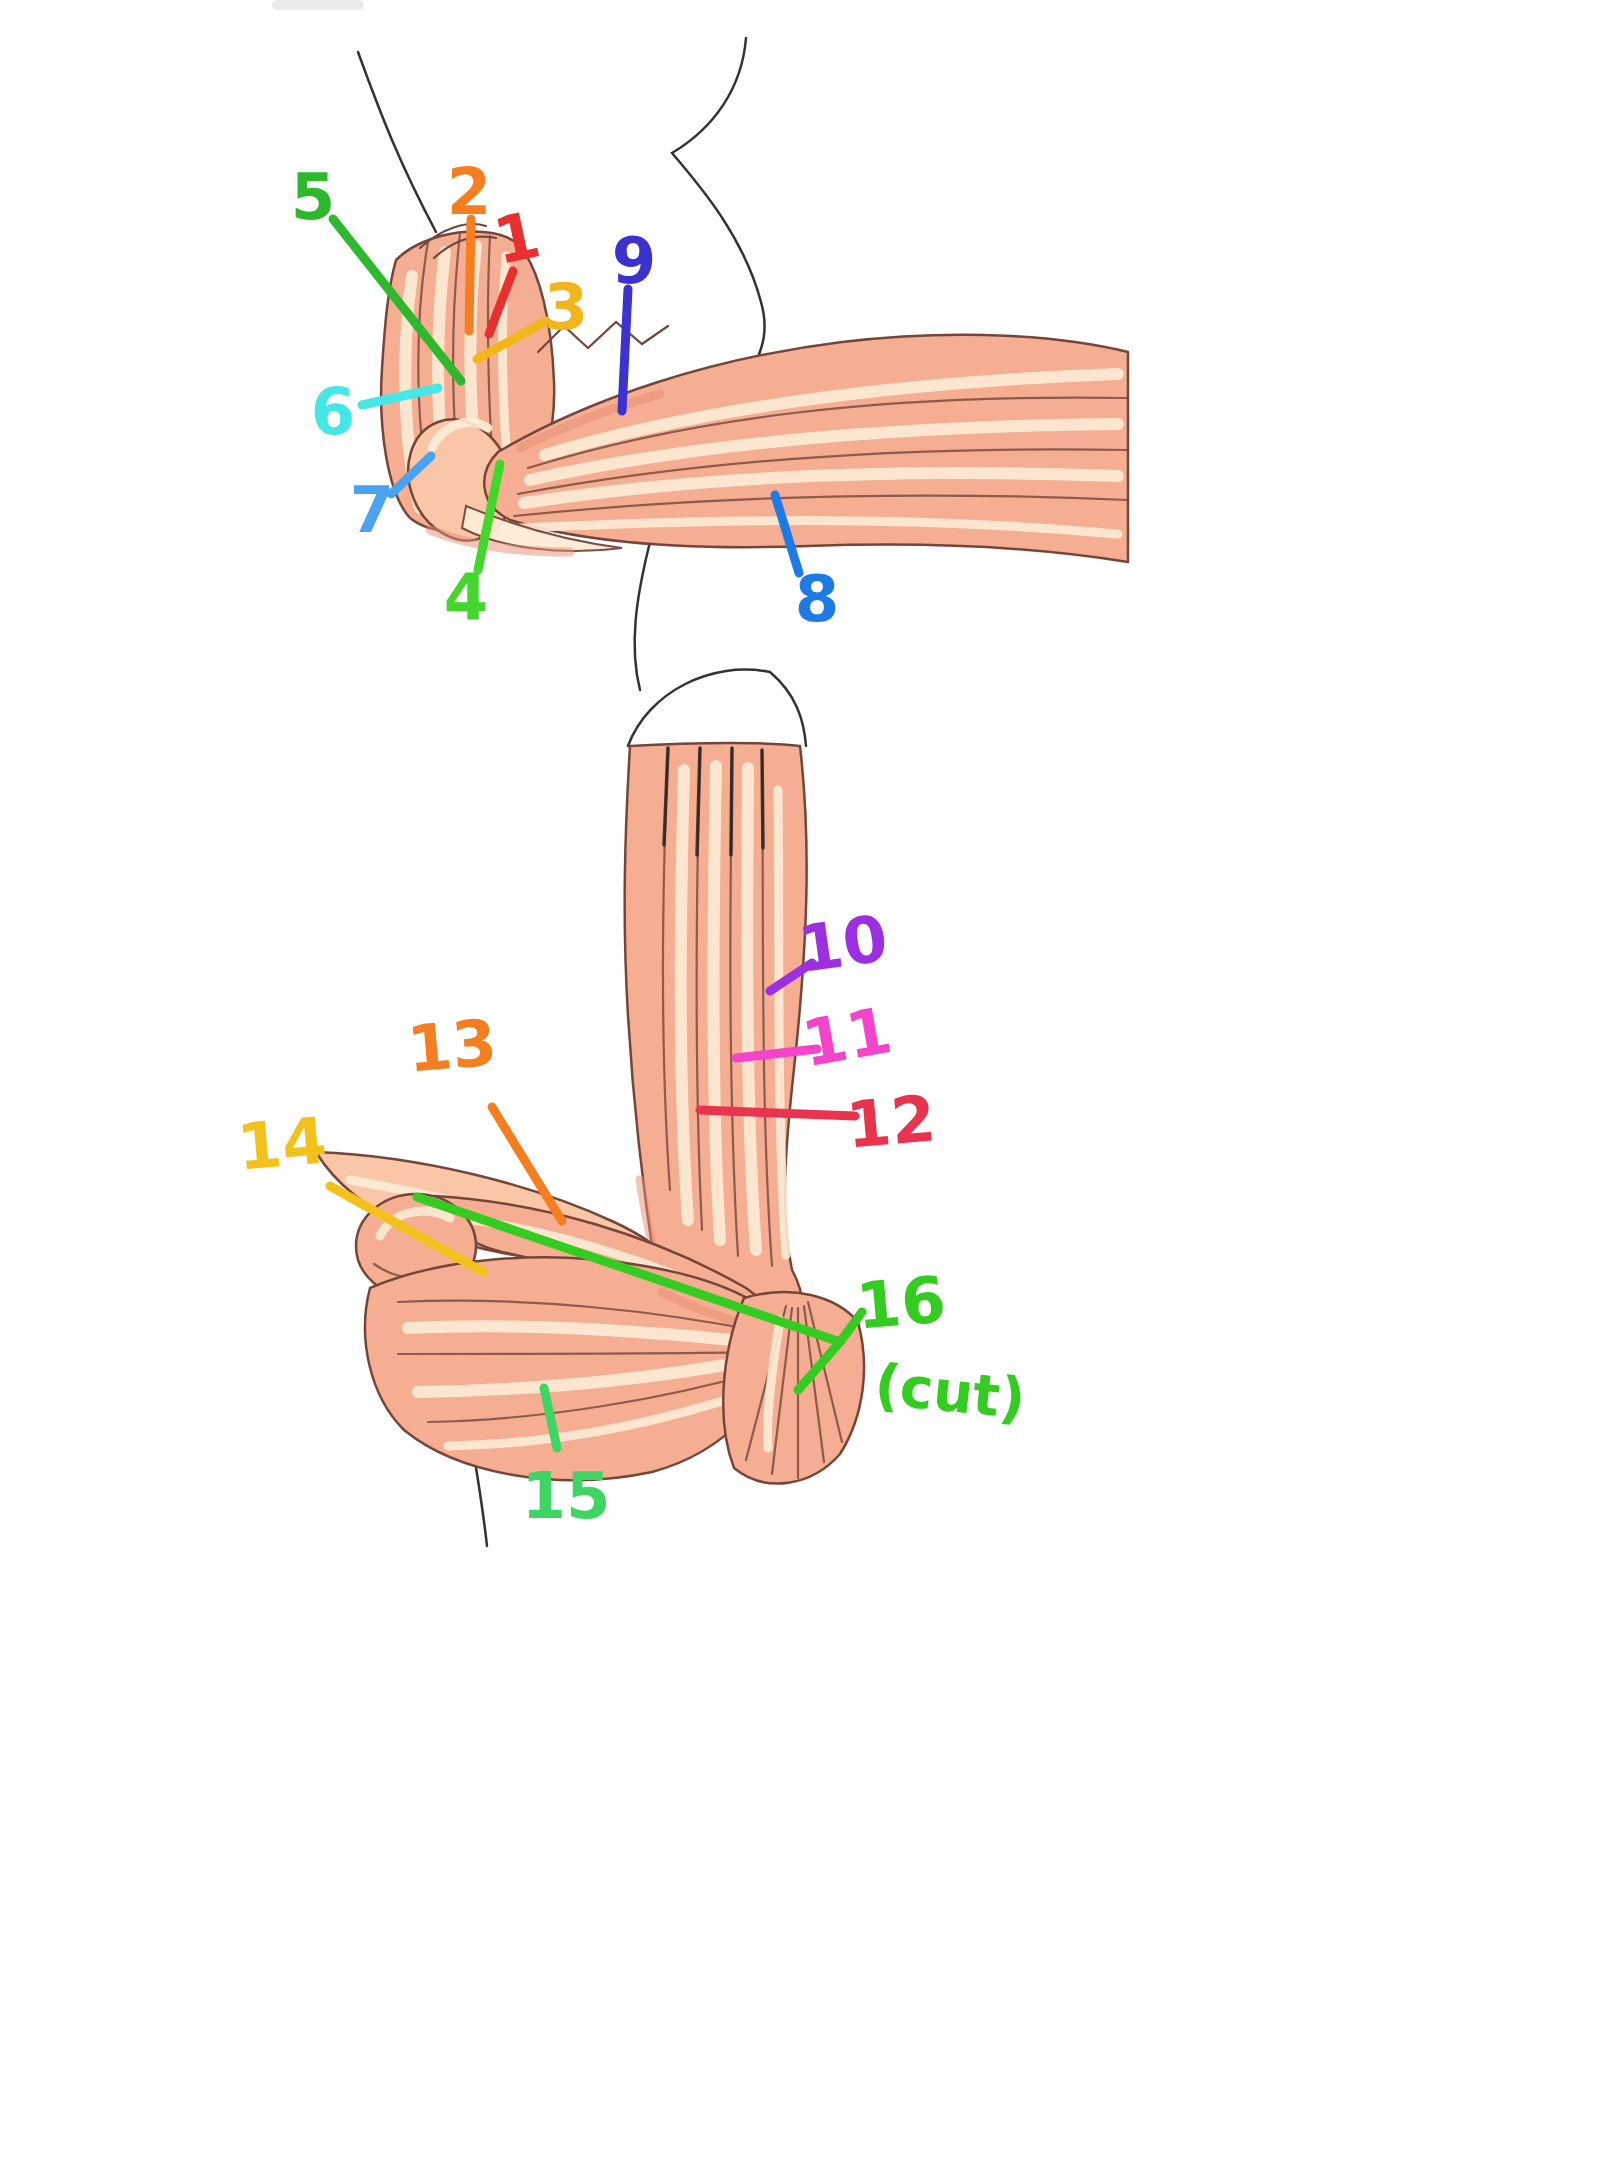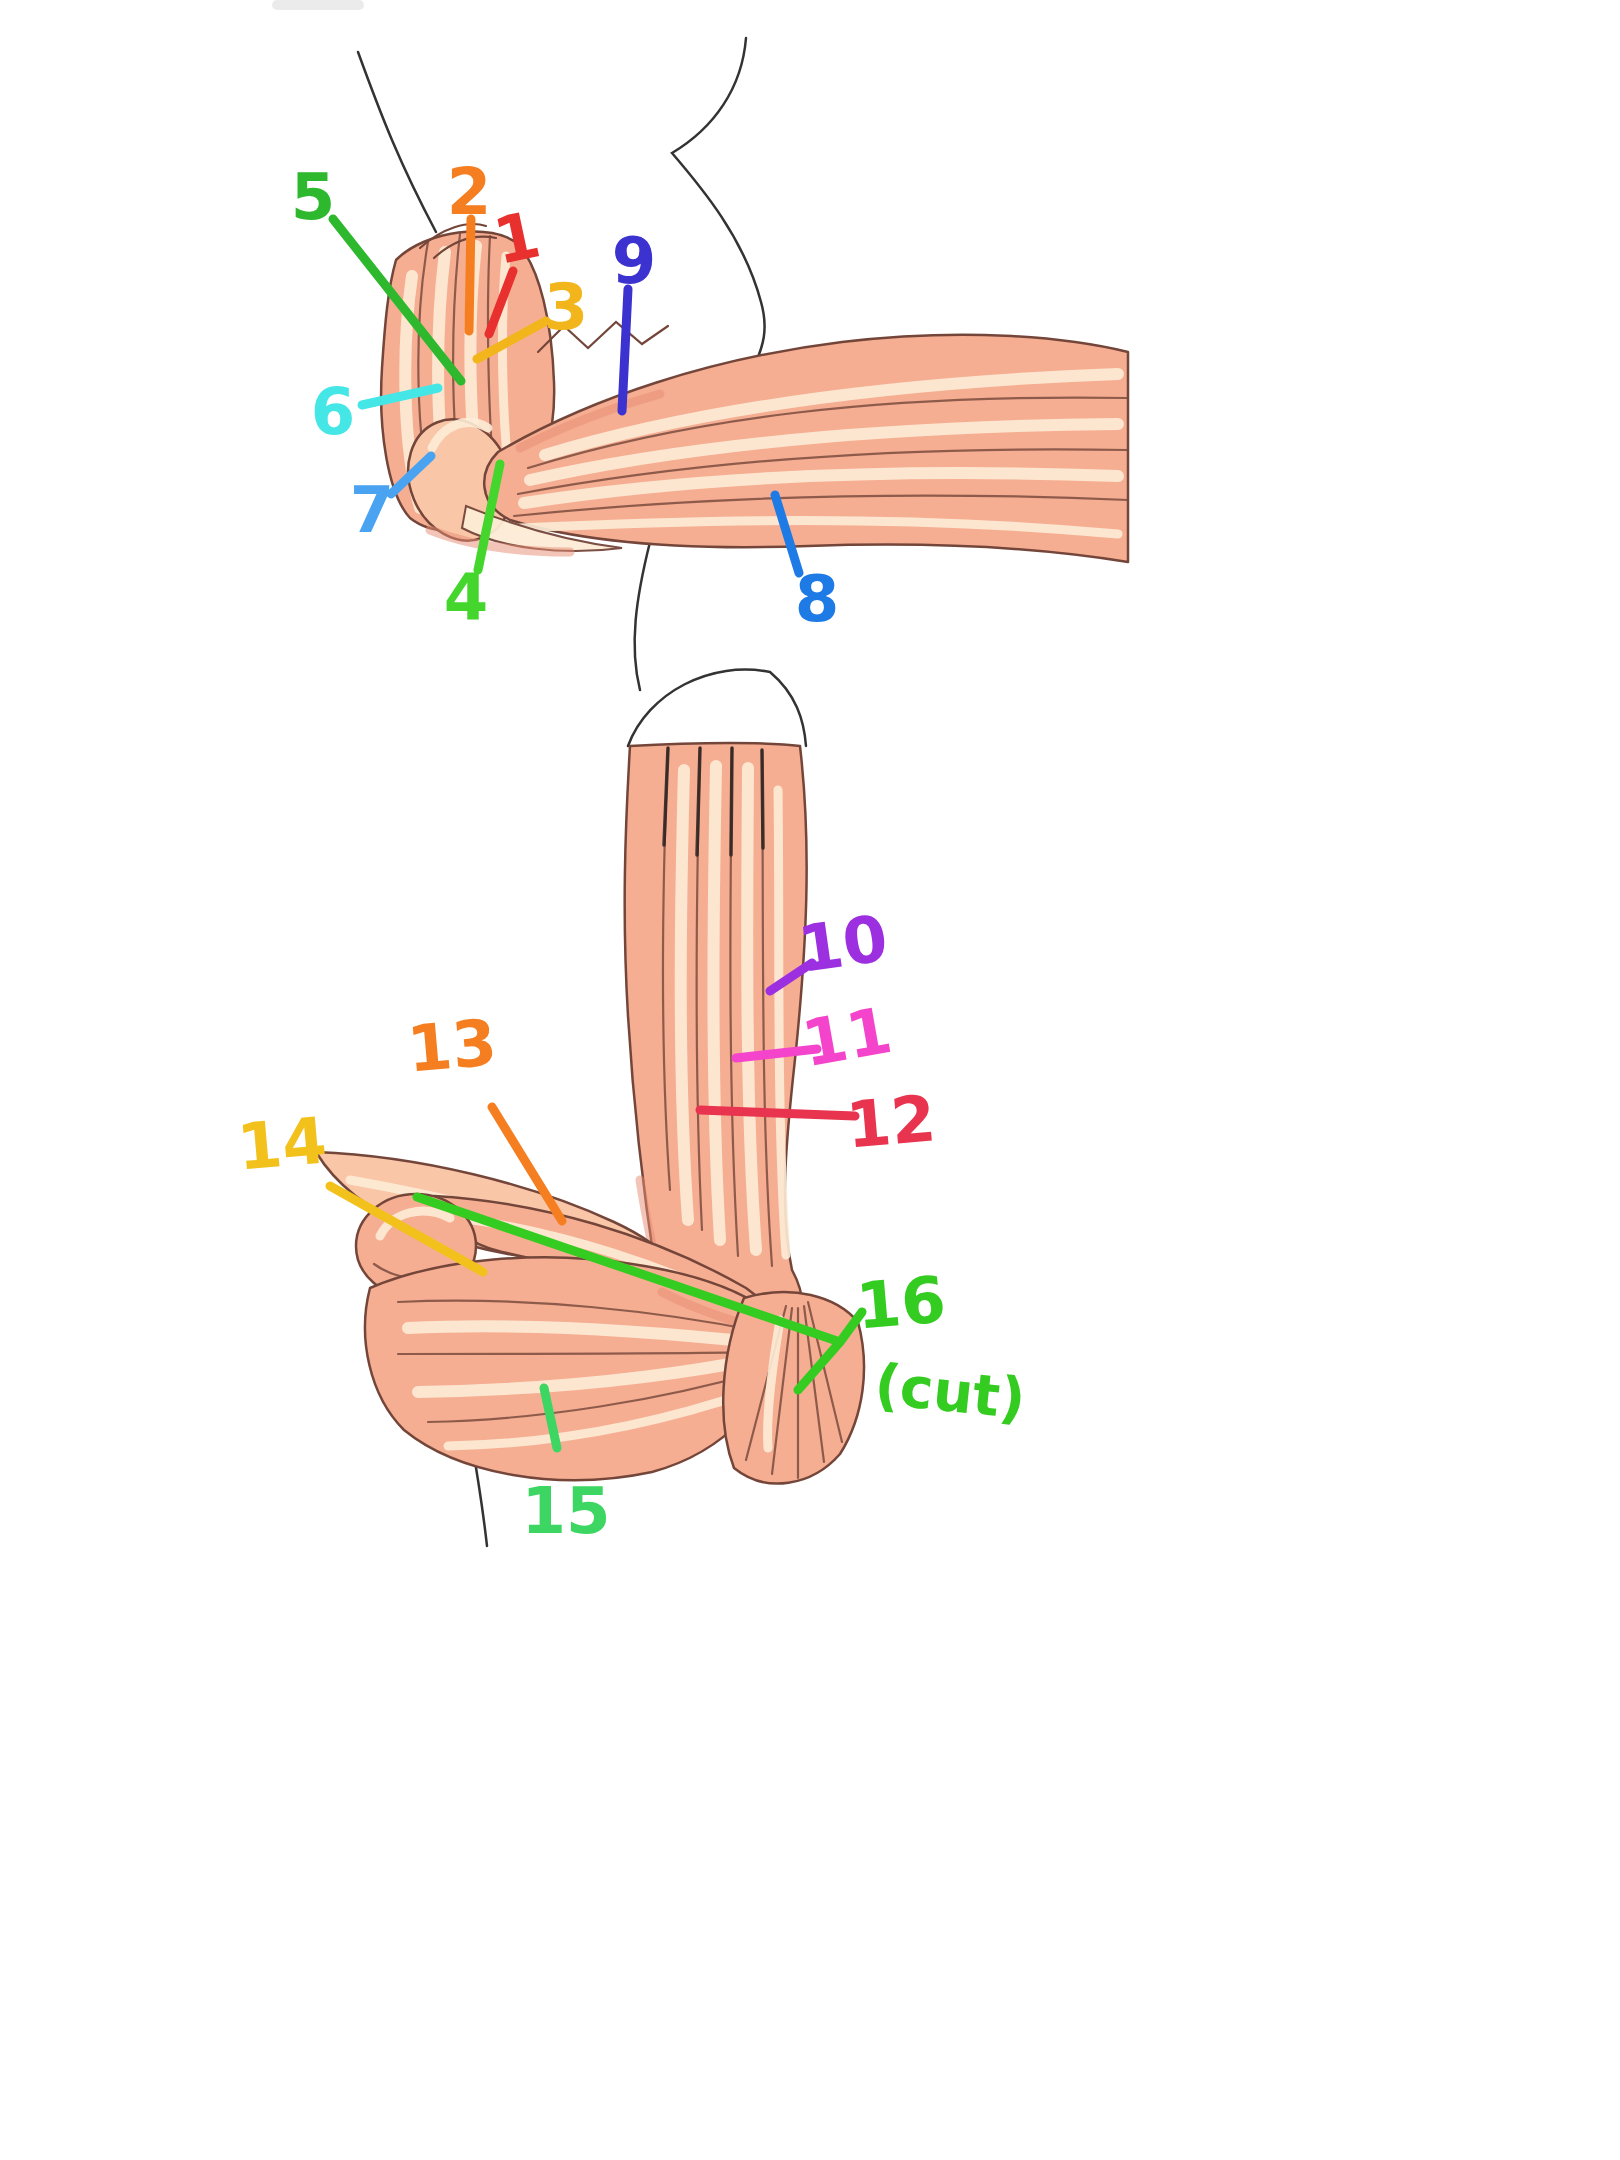--- a/index.html
+++ b/index.html
@@ -169,17 +169,17 @@
   <div class="num" style="left: 333px; top: 412px; color: rgb(69, 230, 230);">6</div>
   <div class="num" style="left: 372px; top: 510px; color: rgb(74, 163, 240);">7</div>
   <div class="num" style="left: 466px; top: 598px; color: rgb(68, 214, 44);">4</div>
   <div class="num" style="left: 817px; top: 599px; color: rgb(30, 122, 229);">8</div>
 
   <div class="num" style="left: 843px; top: 944px; --rot: -8deg; color: rgb(156, 48, 224);">10</div>
   <div class="num" style="left: 847px; top: 1037px; --rot: -10deg; color: rgb(244, 68, 204);">11</div>
   <div class="num" style="left: 891px; top: 1122px; --rot: -5deg; color: rgb(232, 52, 78);">12</div>
   <div class="num" style="left: 452px; top: 1046px; --rot: -5deg; color: rgb(245, 126, 32);">13</div>
   <div class="num" style="left: 282px; top: 1144px; --rot: -5deg; color: rgb(242, 193, 28);">14</div>
-  <div class="num" style="left: 566px; top: 1496px; color: rgb(61, 214, 99); margin-top: 15px;">15</div>
+  <div class="num" style="left: 566px; top: 1496px; color: rgb(61, 214, 99);">15</div>
   <div class="num" style="left: 901px; top: 1303px; --rot: -5deg; color: rgb(53, 204, 34);">16</div>
   <div class="num small" style="left: 950px; top: 1392px; --rot: 6deg; color: rgb(53, 204, 34);">(cut)</div>
 
 </div>
 
 </body></html>

